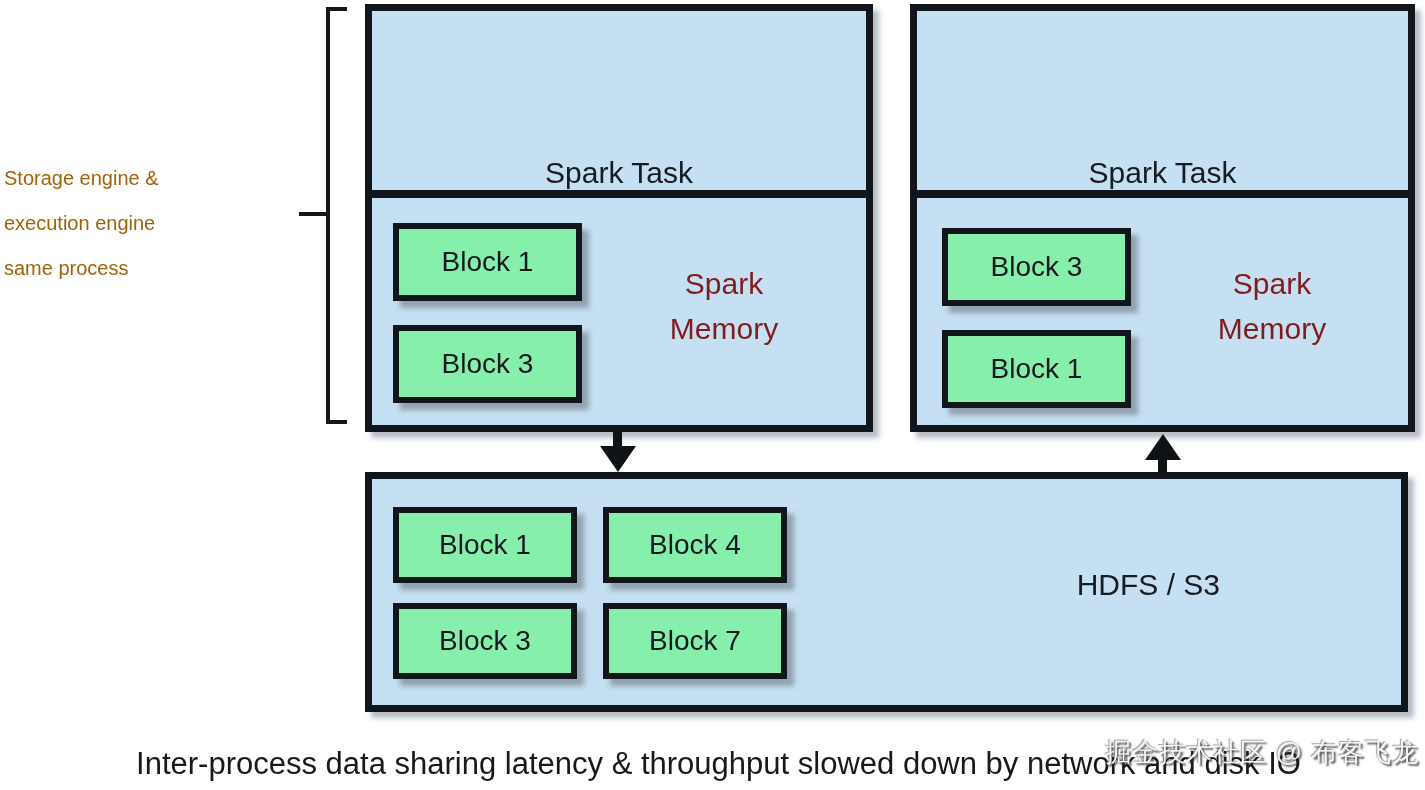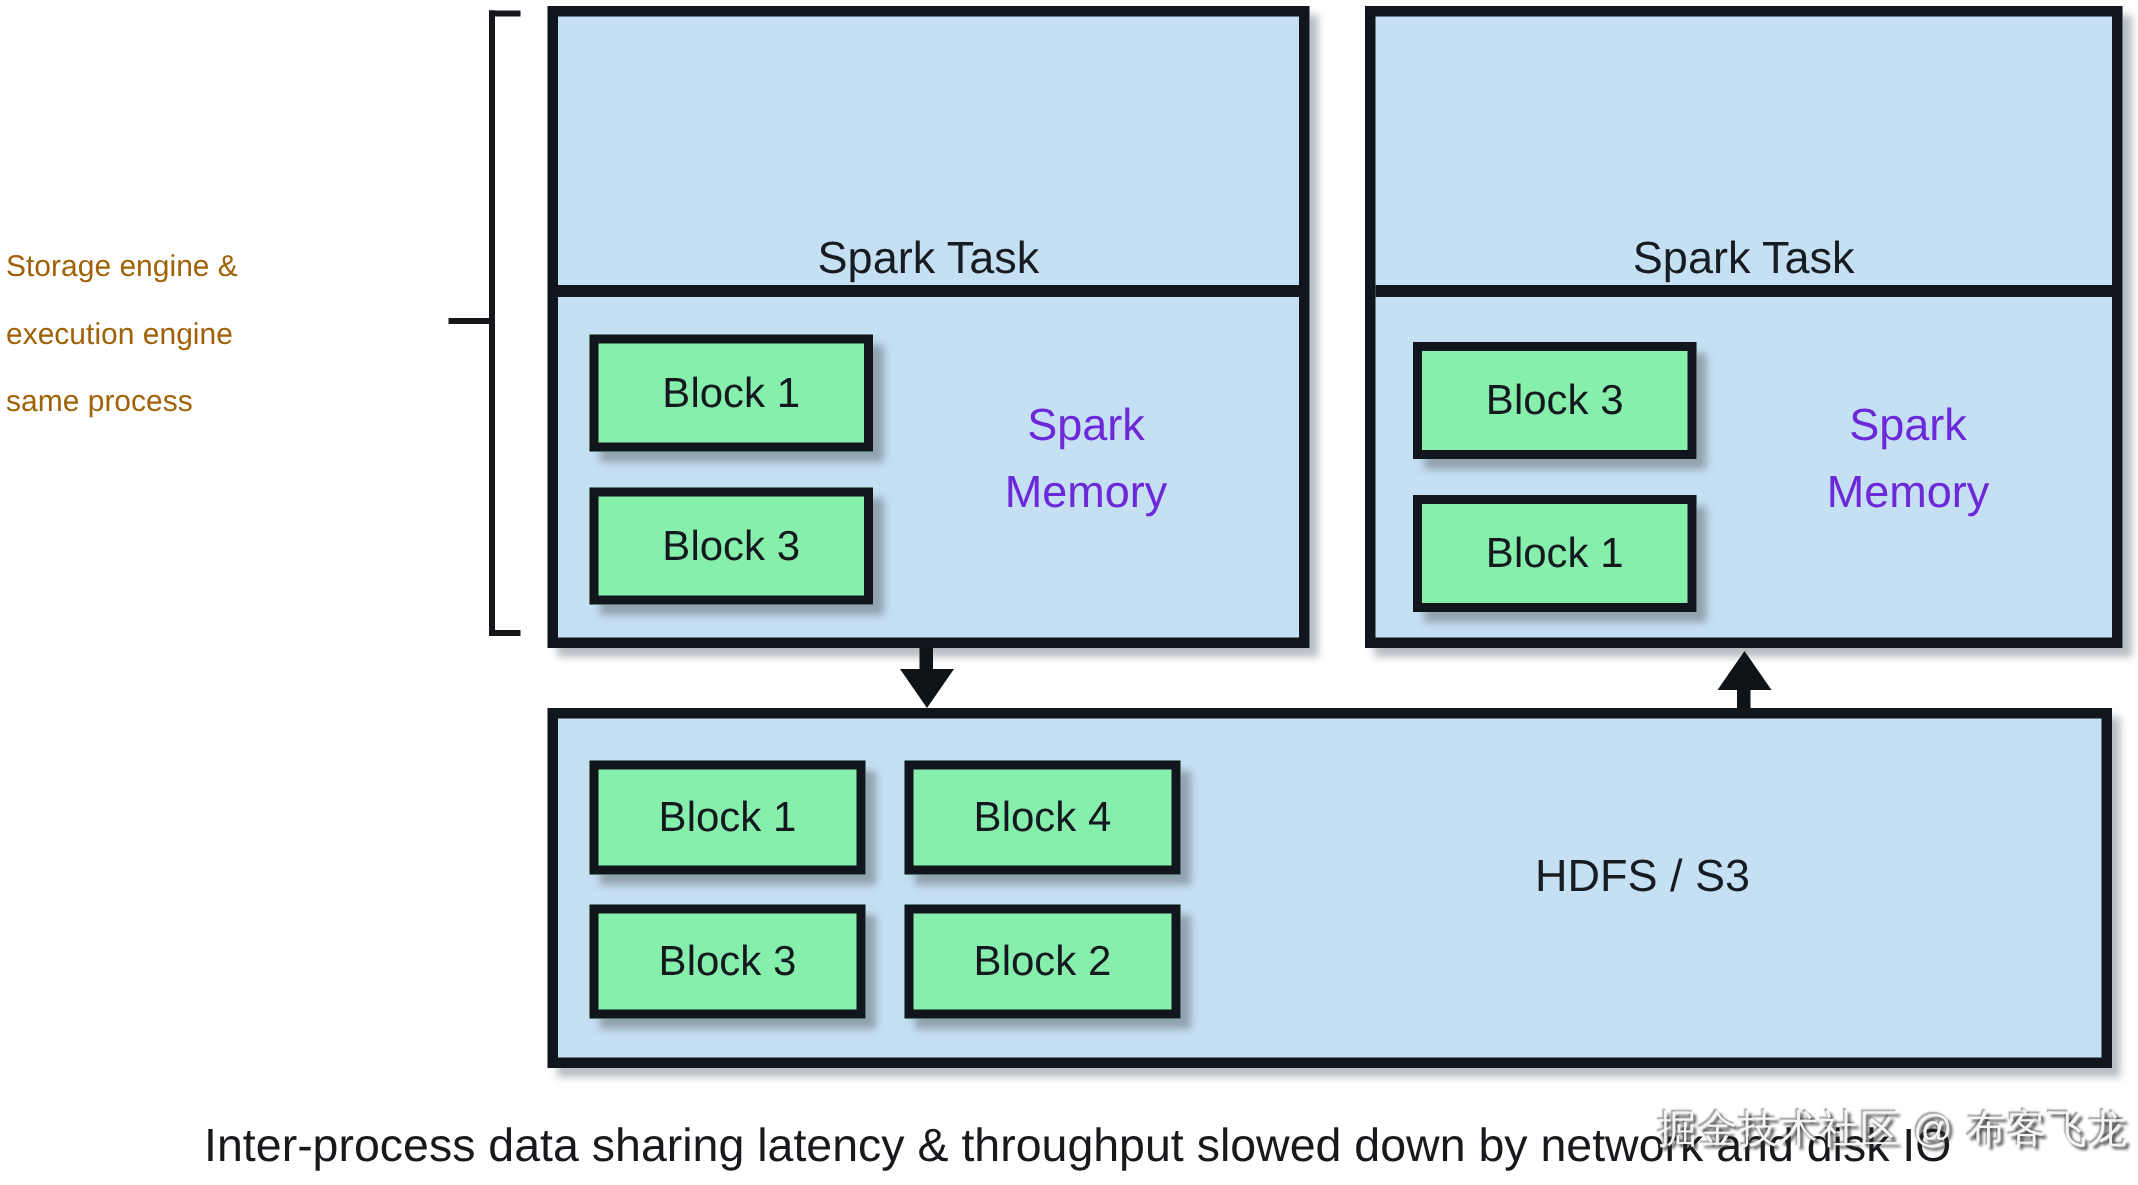--- a/index.html
+++ b/index.html
@@ -34,27 +34,27 @@
   .executor-right{left:910px;top:4px;width:505px;height:428px;}
   .hdfs-box{left:365px;top:472px;width:1043px;height:240px;}
   .task-section{
     position:absolute;left:0;top:0;right:0;height:179px;
     border-bottom:8px solid #10161c;
     display:flex;align-items:flex-end;justify-content:center;
   }
   .task-label{font-size:30px;color:#171b22;}
   .memory-label{
     position:absolute;width:180px;
-    font-size:30px;line-height:45px;text-align:center;color:#6d28d9;
+    font-size:30px;line-height:45px;text-align:center;color:#7f1d1d;
   }
   .memory-label.left-exec{left:262px;top:250px;}
   .memory-label.right-exec{left:265px;top:250px;}
   .hdfs-label{
     position:absolute;left:598px;top:89px;width:250px;
-    font-size:30px;text-align:center;color:#171b22;
+    font-size:30px;text-align:right;color:#171b22;
   }
   
   .block{
     position:absolute;
     background:#86efac;
     border:6px solid #10161c;
     box-shadow:7px 7px 5px rgba(110,120,132,0.6);
     box-sizing:border-box;
     width:189px;height:78px;
     display:flex;align-items:center;justify-content:center;
@@ -137,21 +137,21 @@
 
   <div>
     <div class="arrow-head up-arrow-head"></div>
     <div class="arrow-shaft up-arrow-shaft"></div>
   </div>
 
   <div class="bigbox hdfs-box">
     <div class="block hdfs-blk hdfs-blk-1">Block 1</div>
     <div class="block hdfs-blk hdfs-blk-2">Block 4</div>
     <div class="block hdfs-blk hdfs-blk-3">Block 3</div>
-    <div class="block hdfs-blk hdfs-blk-4">Block 2</div>
+    <div class="block hdfs-blk hdfs-blk-4">Block 7</div>
     <div class="hdfs-label">HDFS / S3</div>
   </div>
 
   <div class="caption">Inter-process data sharing latency &amp; throughput slowed down by network and disk IO</div>
 
   <div class="watermark">掘金技术社区 @ 布客飞龙</div>
 
 </div>
 
 </body></html>

